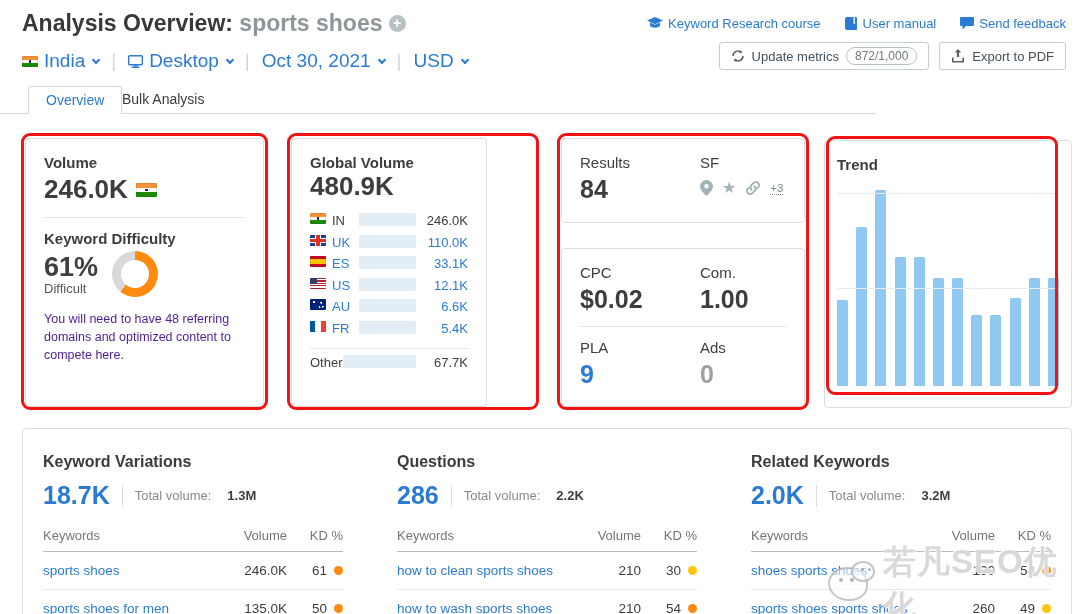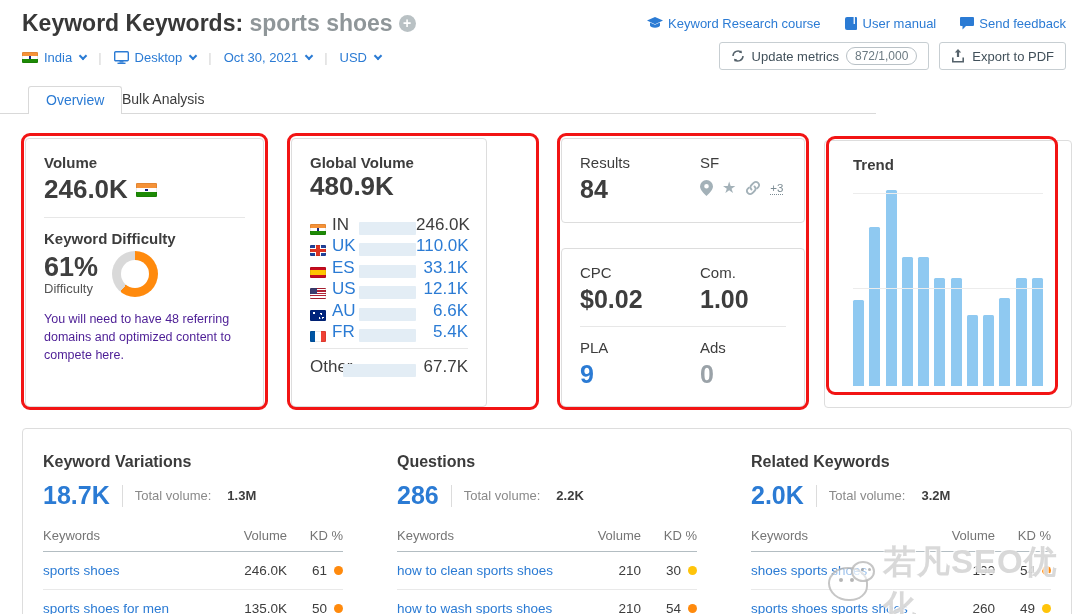--- a/index.html
+++ b/index.html
@@ -6,21 +6,21 @@
   body { font-family:"Liberation Sans", sans-serif; background:#fff; }
   .page { position:relative; width:1080px; height:614px; background:#fff; overflow:hidden; color:#3f3f3f; }
 
   
   .title-row { position:absolute; left:22px; top:10px; font-size:23px; font-weight:bold; color:#383838; }
   .title-row .kw { color:#8f9699; }
   .plus-icon { display:inline-block; width:17px; height:17px; border-radius:50%; background:#b9c1c4; color:#fff;
     font-size:14px; line-height:16px; text-align:center; font-weight:bold; vertical-align:3px; margin-left:6px; }
   .top-links { position:absolute; right:14px; top:16px; display:flex; gap:24px; font-size:13px; }
   .tlink { color:#2b7bd4; display:flex; align-items:center; gap:5px; cursor:pointer; }
-  .filters { position:absolute; left:22px; top:50px; display:flex; align-items:center; font-size:13px; color:#2b7bd4; }
+  .filters { position:absolute; left:22px; top:50px; display:flex; align-items:center; font-size:19px; color:#2b7bd4; }
   .filters .sep { color:#d4d4d4; margin:0 12px; }
   .f-item { display:flex; align-items:center; gap:6px; cursor:pointer; }
   .chev { display:inline-block; width:6px; height:6px; border-right:2px solid #2b7bd4; border-bottom:2px solid #2b7bd4;
     transform:rotate(45deg); margin-left:2px; margin-top:-3px; }
   .hdr-buttons { position:absolute; right:14px; top:42px; display:flex; gap:10px;align-items:center; }
   .btn { display:flex; align-items:center; gap:7px; border:1px solid #c7ced2; border-radius:3px; background:#fff;
     height:28px; padding:0 11px; font-size:13px; color:#41505a; cursor:pointer; }
   .quota-pill { border:1px solid #b9c1c6; border-radius:10px; font-size:12px; color:#6c7a82; padding:1px 8px; }
 
   
@@ -38,33 +38,33 @@
   .annot { position:absolute; border:3px solid #f21414; border-radius:9px; pointer-events:none; z-index:5; }
   #annot1 { left:21px;  top:133px; width:247px; height:277px; }
   #annot2 { left:287px; top:133px; width:252px; height:277px; }
   #annot3 { left:557px; top:133px; width:252px; height:277px; }
   #annot4 { left:826px; top:136px; width:232px; height:259px; }
 
   #card-volume { left:25px; top:138px; width:239px; height:269px; padding:15px 18px; }
   #card-global { left:291px; top:138px; width:196px; height:269px; padding:15px 18px; }
   #card-serp-top { left:561px; top:138px; width:244px; height:85px; padding:15px 18px; }
   #card-serp-bottom { left:561px; top:248px; width:244px; height:159px; padding:15px 18px; }
-  #card-trend { left:824px; top:140px; width:248px; height:268px; padding:15px 28px; }
+  #card-trend { left:824px; top:140px; width:248px; height:268px; padding:15px 12px; }
 
   .vol-row { display:flex; align-items:center; gap:8px; margin-top:3px; }
   .divider { border:none; border-top:1px solid #e7e7e7; margin:12px 0; }
   .kd-row { display:flex; align-items:center; gap:14px; margin-top:4px; }
   .kd-pct { font-size:27px; font-weight:bold; }
   .kd-level { font-size:13px; color:#555; margin-top:-2px; }
   .donut { position:relative; width:46px; height:46px; border-radius:50%; }
   .donut::after { content:""; position:absolute; inset:9px; background:#fff; border-radius:50%; }
   .kd-note { font-size:12.5px; color:#4c1d95; line-height:1.45; margin-top:13px; }
 
   .geo-rows { margin-top:11px; }
-  .geo-row { display:flex; align-items:flex-end; height:21.5px; font-size:17px; }
+  .geo-row { display:flex; align-items:flex-start; height:21.5px; font-size:13px; }
   .geo-code { width:27px; margin-left:6px; color:#2b7bd4; }
   .geo-row.dark .geo-code, .geo-row.dark .geo-val { color:#3d3d3d; }
   .geo-track { flex:1; height:13px; background:#e3edf5; border-radius:1px; overflow:hidden; }
   .geo-fill { height:100%; background:#4aa8ef; border-radius:1px; }
   .geo-row.dark .geo-fill { background:#1c73c8; }
   .geo-val { width:52px; text-align:right; color:#2b7bd4; }
   .geo-hr { border:none; border-top:1px solid #e7e7e7; margin:6px 0; }
   .geo-other { width:33px; color:#3d3d3d; }
 
   .flag { display:inline-block; width:16px; height:11px; border-radius:1px; box-shadow:0 0 0 1px rgba(0,0,0,.08) inset; flex:none; }
@@ -141,21 +141,21 @@
   .wm-eye { position:absolute; width:4px; height:4px; border-radius:50%; background:rgba(150,150,150,.7); }
 
   .icon-svg { flex:none; display:inline-block; }
 </style>
 </head>
 <body>
 
 <div class="page">
 
   <div class="title-row">
-    <span>Keyword Keywords:</span>
+    <span>Analysis Overview:</span>
     <span class="kw">sports shoes</span><span class="plus-icon">+</span>
   </div>
 
   <div class="top-links">
     <span class="tlink">
       <svg class="icon-svg" width="16" height="13" viewBox="0 0 16 13">
           <path fill="#2b7bd4" d="M8 0l8 3.6L8 7.2 0 3.6z"></path>
           <path fill="#2b7bd4" d="M3 5.4v3.2c0 1.2 2.2 2.2 5 2.2s5-1 5-2.2V5.4L8 7.7z"></path>
         </svg>
       <span>Keyword Research course</span>
@@ -233,21 +233,21 @@
     <h4>Volume</h4>
     <div class="vol-row">
       <span class="bigval">246.0K</span>
       <span class="flag flag-in flag-in-lg"></span>
     </div>
     <hr class="divider">
     <h4>Keyword Difficulty</h4>
     <div class="kd-row">
       <div>
         <div class="kd-pct">61%</div>
-        <div class="kd-level">Difficulty</div>
+        <div class="kd-level">Difficult</div>
       </div>
       <div class="donut" style="background: conic-gradient(rgb(255, 138, 13) 0deg, rgb(255, 138, 13) 61%, rgb(217, 217, 217) 61%, rgb(217, 217, 217) 100%);"></div>
     </div>
     <p class="kd-note">You will need to have 48 referring domains and optimized content to compete here.</p>
   </div>
 
   <div class="card" id="card-global">
     <h4>Global Volume</h4>
     <div class="bigval">480.9K</div>
     <div class="geo-rows">

